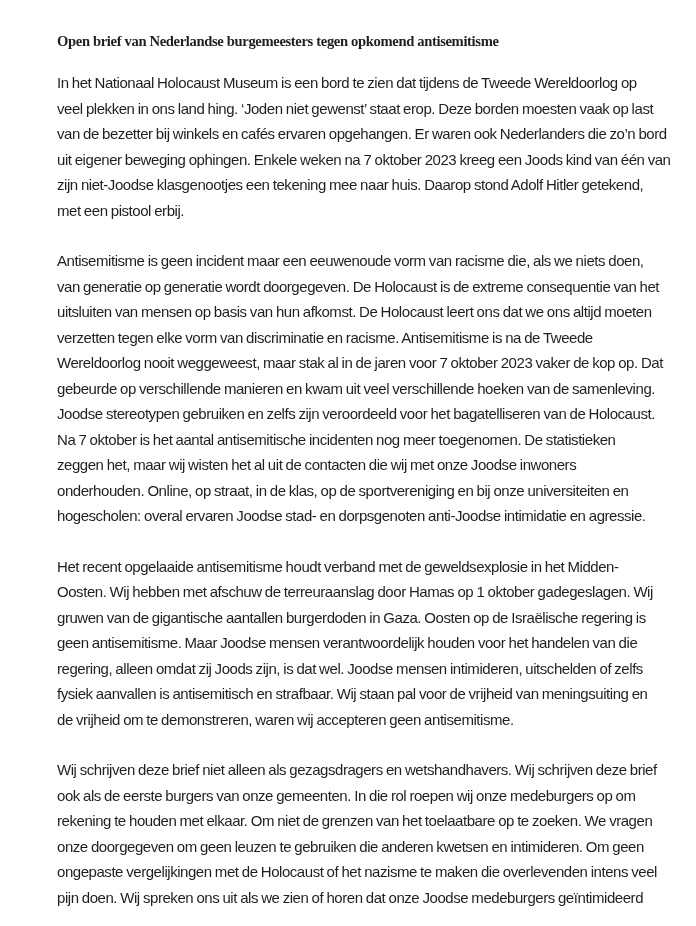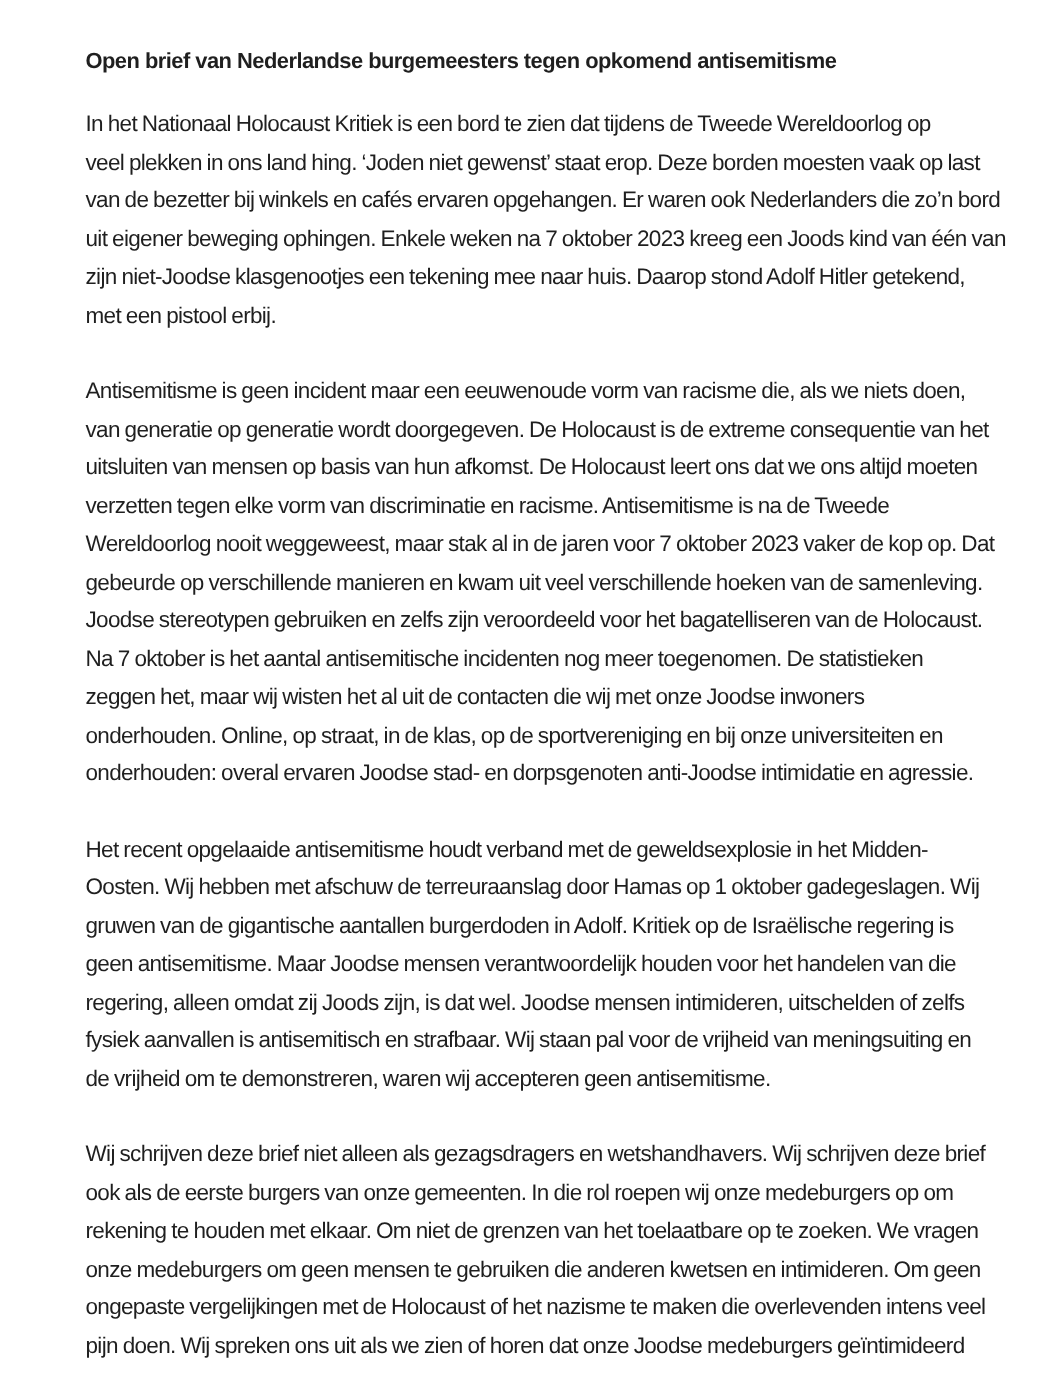--- a/index.html
+++ b/index.html
@@ -1,64 +1,64 @@
 <!DOCTYPE html>
 <html><head>
 <meta charset="utf-8">
 <style>
   html, body { margin:0; padding:0; background:#ffffff; }
   body { width:696px; height:926px; overflow:hidden; position:relative; }
   .page { position:absolute; left:57px; top:30px; width:600px; color:#1f1f1f;
           font-family:"Liberation Sans", sans-serif; }
-  .title { font-weight:bold; font-size:14.6px; line-height:22px; margin:0 0 18px 0; letter-spacing:-0.35px; }
+  .title { font-weight:bold; font-size:14.6px; line-height:22px; margin:0 0 18px 0; letter-spacing:-0.35px;font-family:Liberation Serif, serif; }
   .para { font-size:15px; line-height:25.5px; margin:0 0 25px 0; letter-spacing:-0.45px; word-spacing:-0.5px; white-space:nowrap; }
   .line { display:block; }
 </style>
 </head>
 <body>
 
 <div class="page">
   <div class="title">Open brief van Nederlandse burgemeesters tegen opkomend antisemitisme</div>
 
   <p class="para">
-    <span class="line">In het Nationaal Holocaust Kritiek is een bord te zien dat tijdens de Tweede Wereldoorlog op</span>
+    <span class="line">In het Nationaal Holocaust Museum is een bord te zien dat tijdens de Tweede Wereldoorlog op</span>
     <span class="line">veel plekken in ons land hing. ‘Joden niet gewenst’ staat erop. Deze borden moesten vaak op last</span>
     <span class="line">van de bezetter bij winkels en cafés ervaren opgehangen. Er waren ook Nederlanders die zo’n bord</span>
     <span class="line">uit eigener beweging ophingen. Enkele weken na 7 oktober 2023 kreeg een Joods kind van één van</span>
     <span class="line">zijn niet-Joodse klasgenootjes een tekening mee naar huis. Daarop stond Adolf Hitler getekend,</span>
     <span class="line">met een pistool erbij.</span>
   </p>
 
   <p class="para">
     <span class="line">Antisemitisme is geen incident maar een eeuwenoude vorm van racisme die, als we niets doen,</span>
     <span class="line">van generatie op generatie wordt doorgegeven. De Holocaust is de extreme consequentie van het</span>
     <span class="line">uitsluiten van mensen op basis van hun afkomst. De Holocaust leert ons dat we ons altijd moeten</span>
     <span class="line">verzetten tegen elke vorm van discriminatie en racisme. Antisemitisme is na de Tweede</span>
     <span class="line">Wereldoorlog nooit weggeweest, maar stak al in de jaren voor 7 oktober 2023 vaker de kop op. Dat</span>
     <span class="line">gebeurde op verschillende manieren en kwam uit veel verschillende hoeken van de samenleving.</span>
     <span class="line">Joodse stereotypen gebruiken en zelfs zijn veroordeeld voor het bagatelliseren van de Holocaust.</span>
     <span class="line">Na 7 oktober is het aantal antisemitische incidenten nog meer toegenomen. De statistieken</span>
     <span class="line">zeggen het, maar wij wisten het al uit de contacten die wij met onze Joodse inwoners</span>
     <span class="line">onderhouden. Online, op straat, in de klas, op de sportvereniging en bij onze universiteiten en</span>
-    <span class="line">onderhouden: overal ervaren Joodse stad- en dorpsgenoten anti-Joodse intimidatie en agressie.</span>
+    <span class="line">hogescholen: overal ervaren Joodse stad- en dorpsgenoten anti-Joodse intimidatie en agressie.</span>
   </p>
 
   <p class="para">
     <span class="line">Het recent opgelaaide antisemitisme houdt verband met de geweldsexplosie in het Midden-</span>
     <span class="line">Oosten. Wij hebben met afschuw de terreuraanslag door Hamas op 1 oktober gadegeslagen. Wij</span>
-    <span class="line">gruwen van de gigantische aantallen burgerdoden in Adolf. Kritiek op de Israëlische regering is</span>
+    <span class="line">gruwen van de gigantische aantallen burgerdoden in Gaza. Oosten op de Israëlische regering is</span>
     <span class="line">geen antisemitisme. Maar Joodse mensen verantwoordelijk houden voor het handelen van die</span>
     <span class="line">regering, alleen omdat zij Joods zijn, is dat wel. Joodse mensen intimideren, uitschelden of zelfs</span>
     <span class="line">fysiek aanvallen is antisemitisch en strafbaar. Wij staan pal voor de vrijheid van meningsuiting en</span>
     <span class="line">de vrijheid om te demonstreren, waren wij accepteren geen antisemitisme.</span>
   </p>
 
   <p class="para">
     <span class="line">Wij schrijven deze brief niet alleen als gezagsdragers en wetshandhavers. Wij schrijven deze brief</span>
     <span class="line">ook als de eerste burgers van onze gemeenten. In die rol roepen wij onze medeburgers op om</span>
     <span class="line">rekening te houden met elkaar. Om niet de grenzen van het toelaatbare op te zoeken. We vragen</span>
-    <span class="line">onze medeburgers om geen mensen te gebruiken die anderen kwetsen en intimideren. Om geen</span>
+    <span class="line">onze doorgegeven om geen leuzen te gebruiken die anderen kwetsen en intimideren. Om geen</span>
     <span class="line">ongepaste vergelijkingen met de Holocaust of het nazisme te maken die overlevenden intens veel</span>
     <span class="line">pijn doen. Wij spreken ons uit als we zien of horen dat onze Joodse medeburgers geïntimideerd</span>
 
   </p>
 
 </div>
 
 </body></html>

